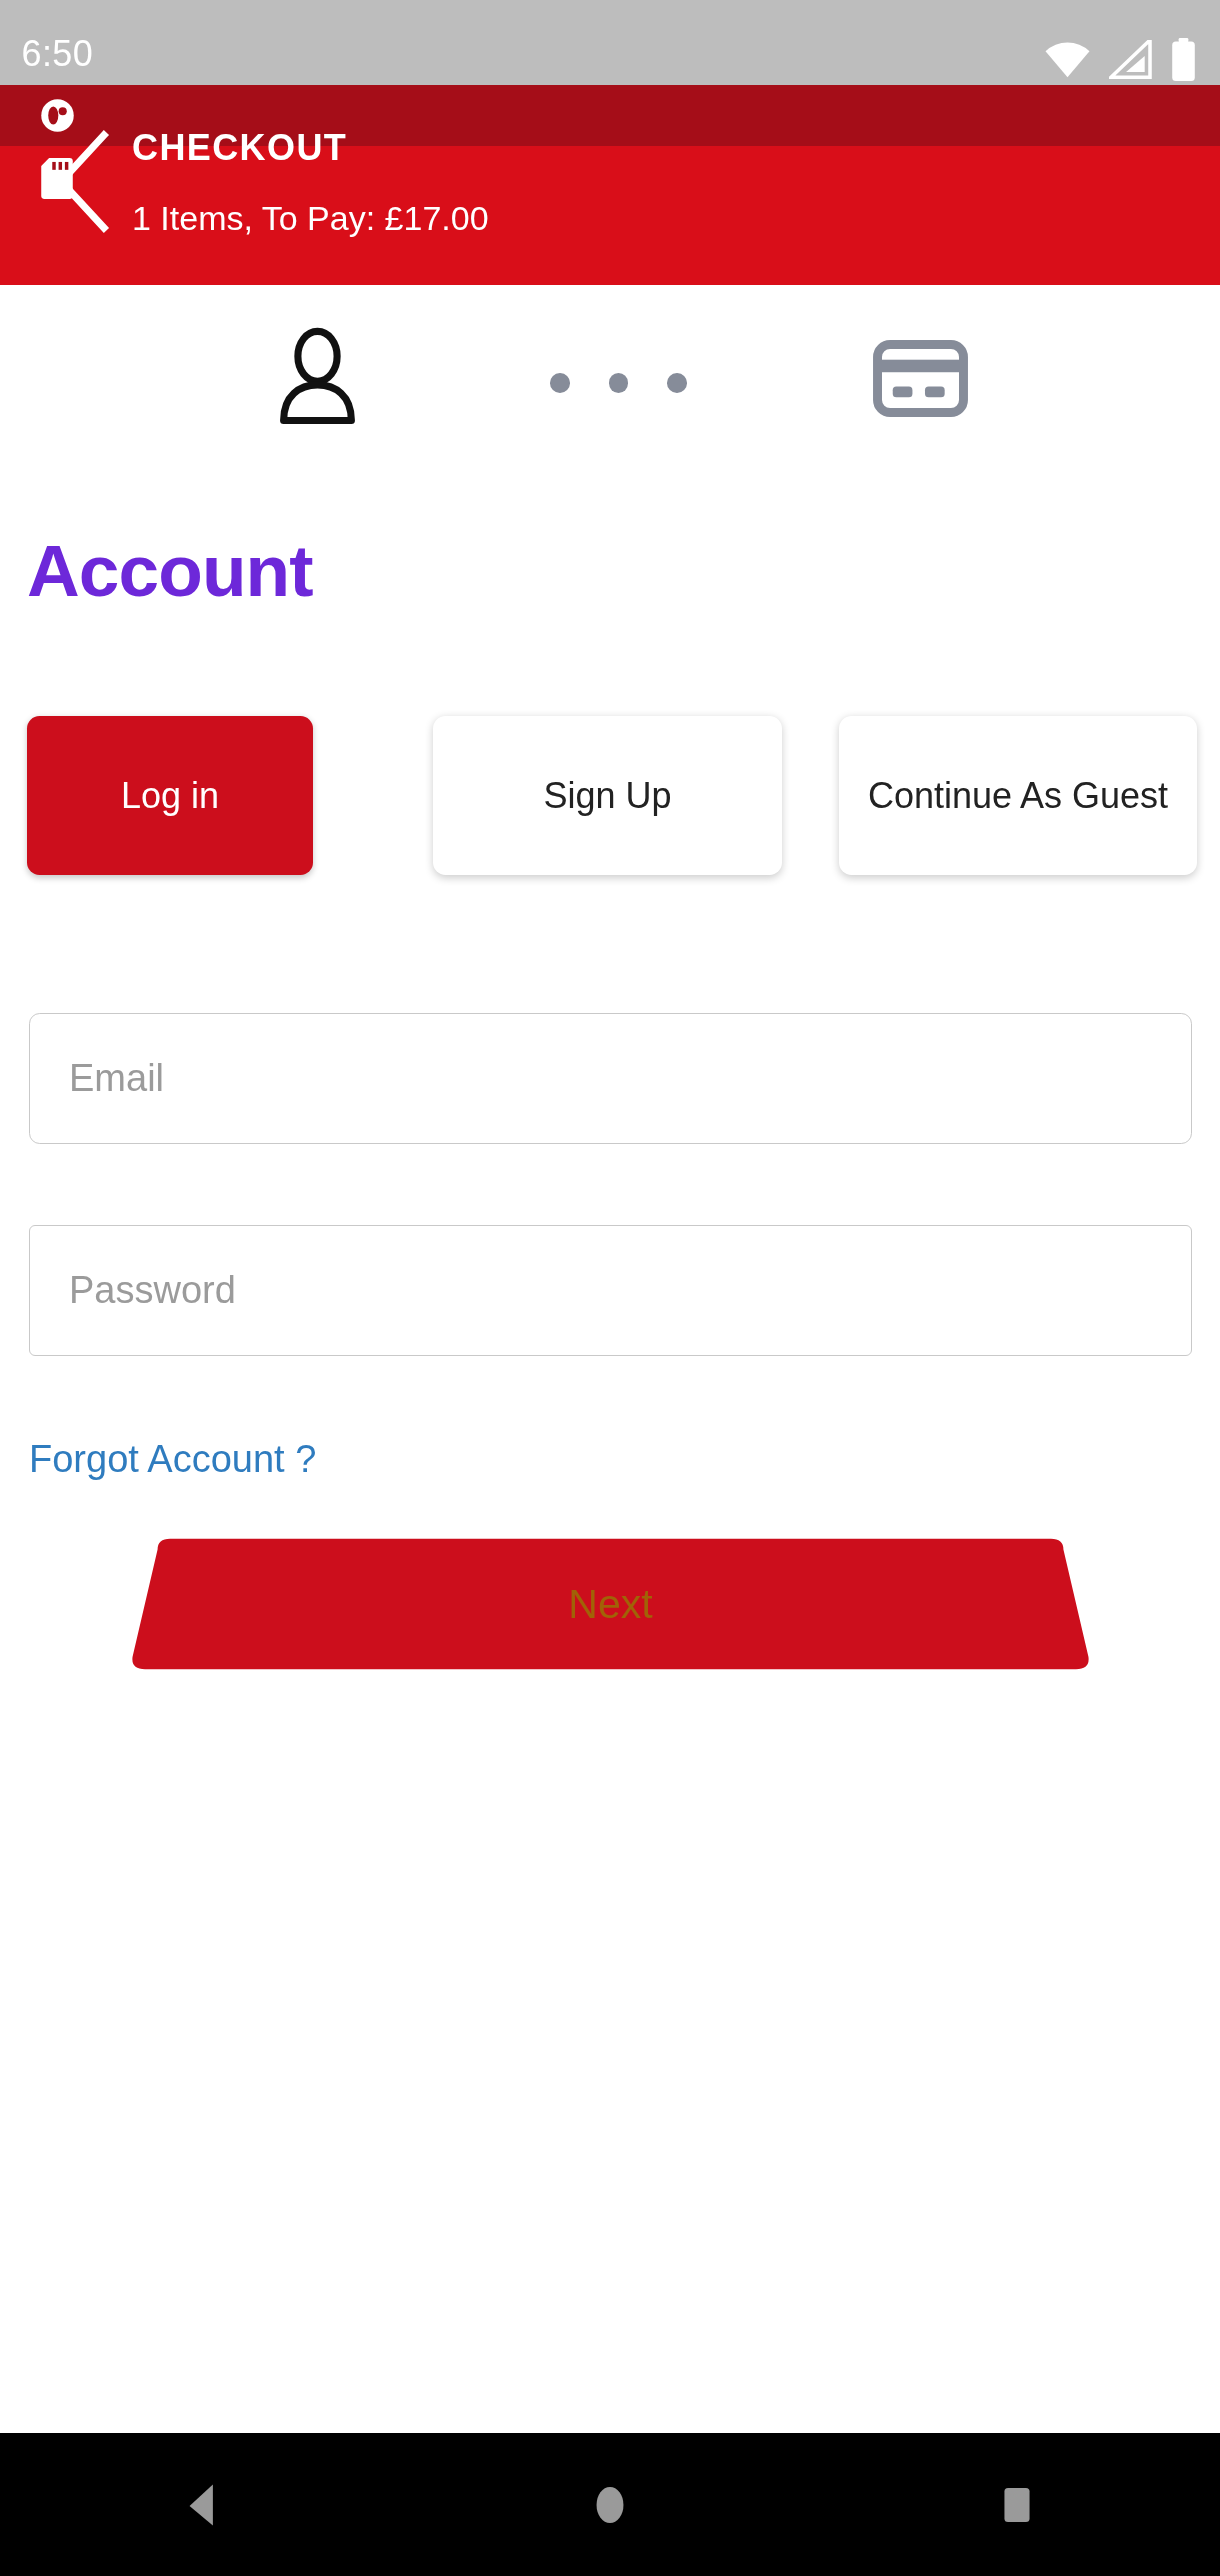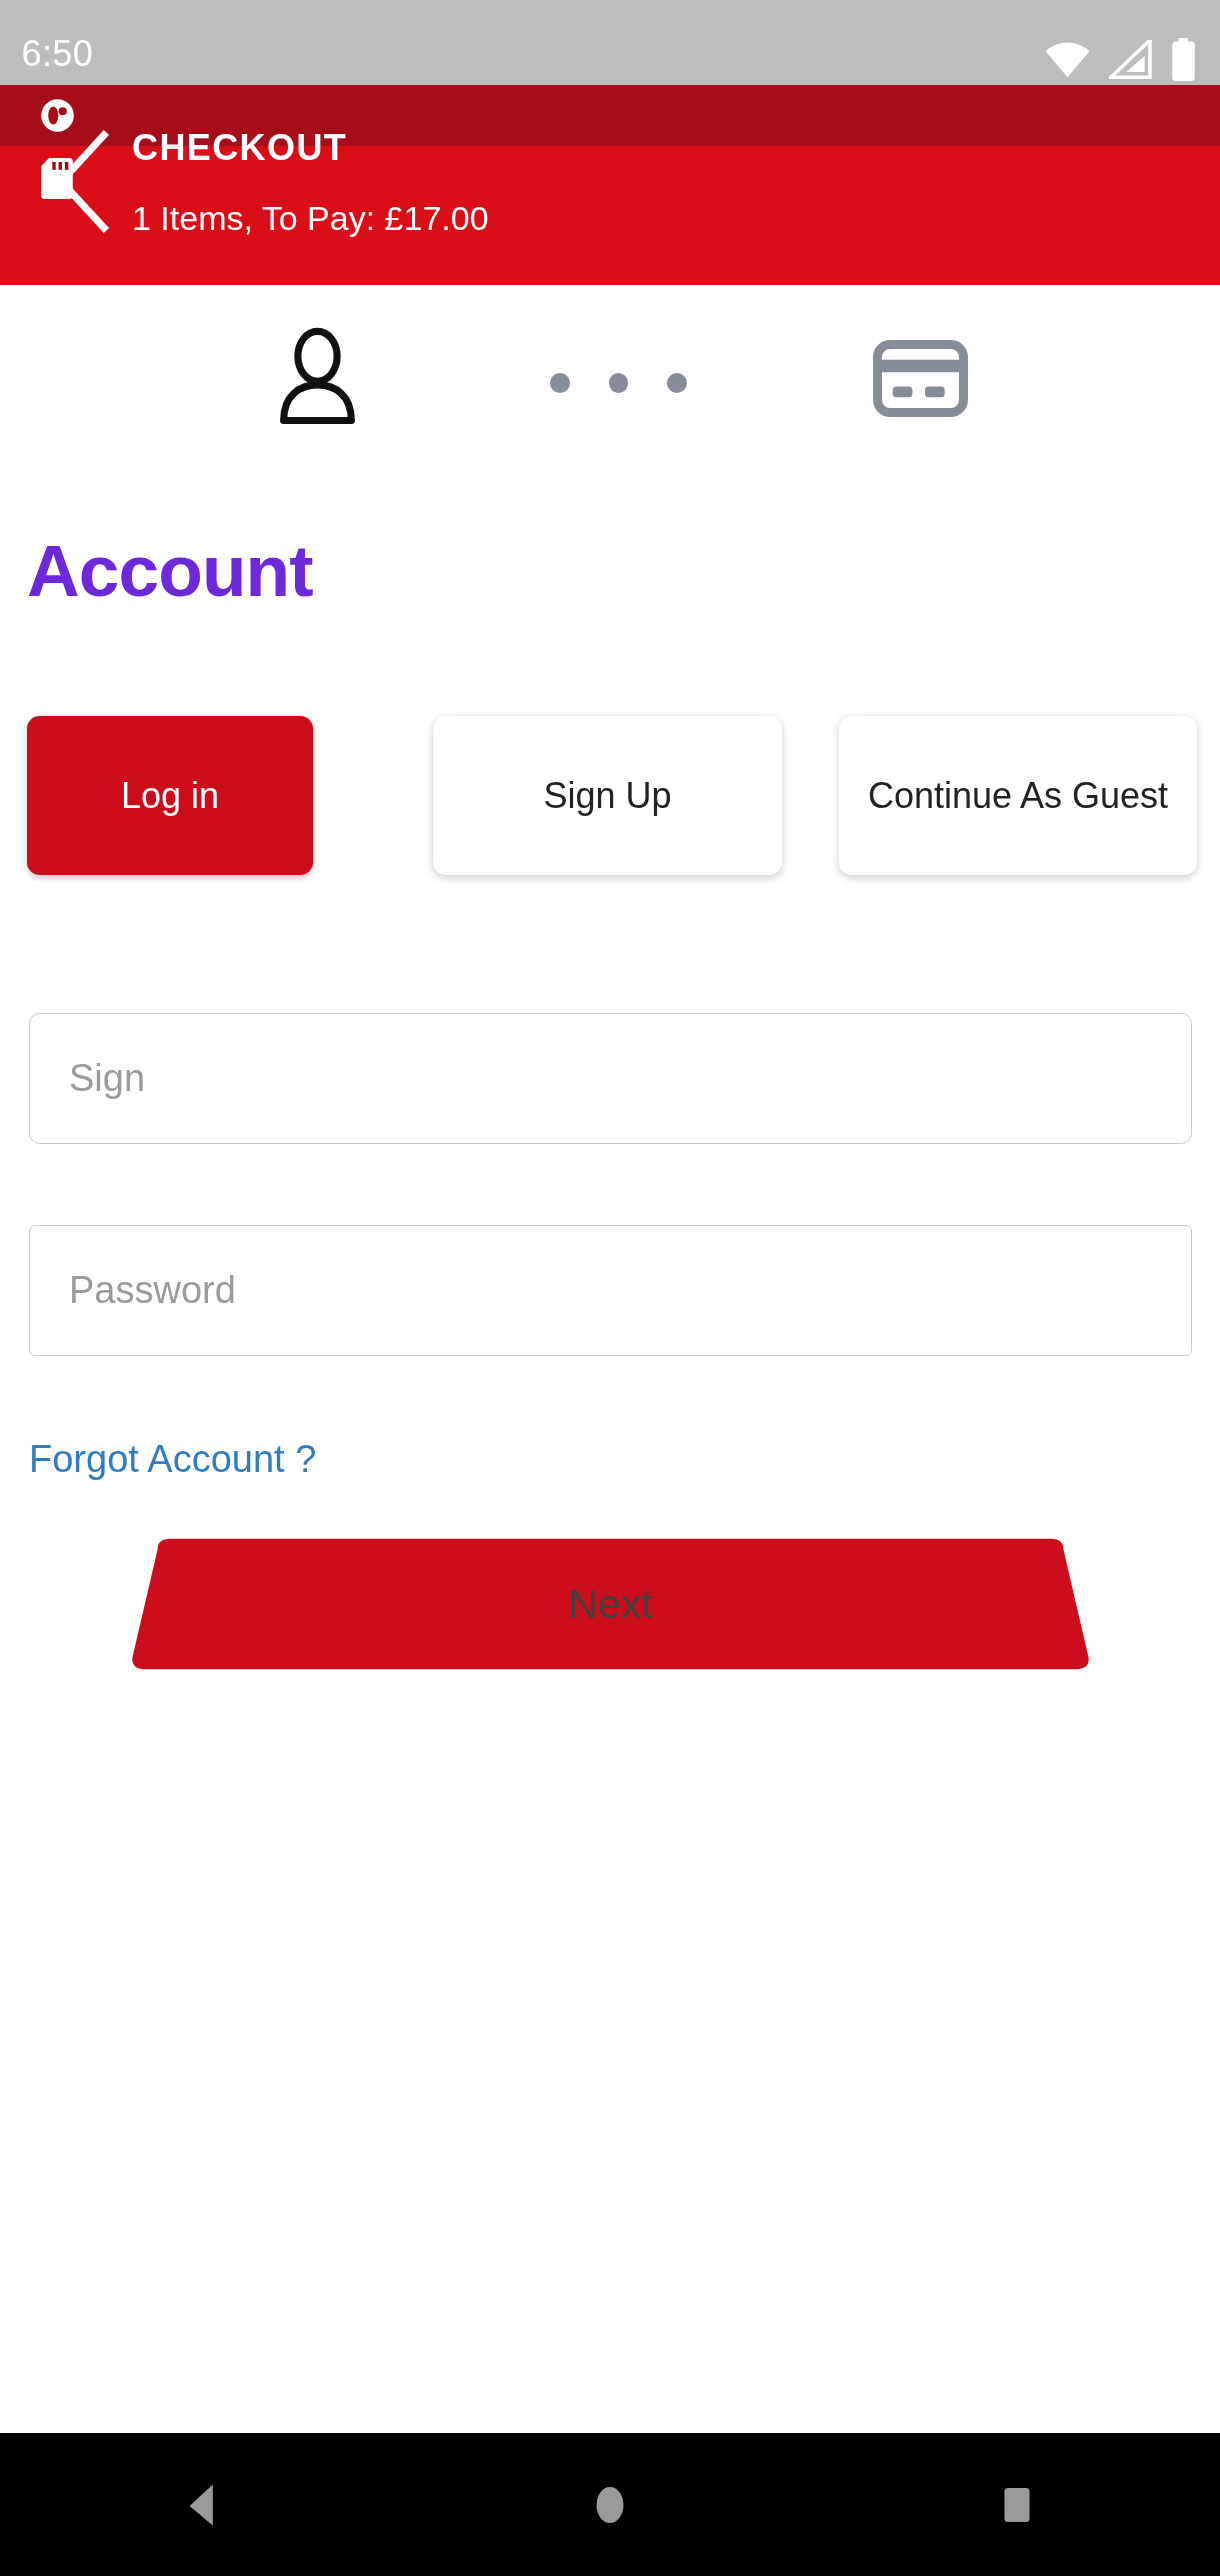--- a/index.html
+++ b/index.html
@@ -121,21 +121,21 @@
   }
 
   
   .next-wrap {
     position:absolute; left:114px; top:1537px; width:993px; height:134px;
   }
   .next-svg { position:absolute; left:0; top:0; }
   .next-label {
     position:absolute; left:0; top:0; width:993px; height:134px;
     display:flex; align-items:center; justify-content:center;
-    color:#404040; font-size:41px; line-height:50px;
+    color:#a16207; font-size:41px; line-height:50px;
   }
 
   
   .navbar {
     position:absolute; left:0; bottom:0; width:1220px; height:143px;
     background:#000000;
   }
   .nav-items {
     position:absolute; left:0; top:0; width:1220px; height:143px;
     display:flex; align-items:center; justify-content:space-around;
@@ -235,21 +235,21 @@
 
   <div class="account-title">Account</div>
 
   <div class="tabs">
     <div class="tab tab-login">Log in</div>
     <div class="tab tab-signup">Sign Up</div>
     <div class="tab tab-guest">Continue As Guest</div>
   </div>
 
   <div class="field field-email">
-    <span class="field-text">Sign</span>
+    <span class="field-text">Email</span>
   </div>
 
   <div class="field field-password">
     <span class="field-text">Password</span>
   </div>
 
   <div class="forgot">Forgot Account ?</div>
 
   <div class="next-wrap">
     <svg class="next-svg" width="993" height="134" viewBox="0 0 1110 150">

